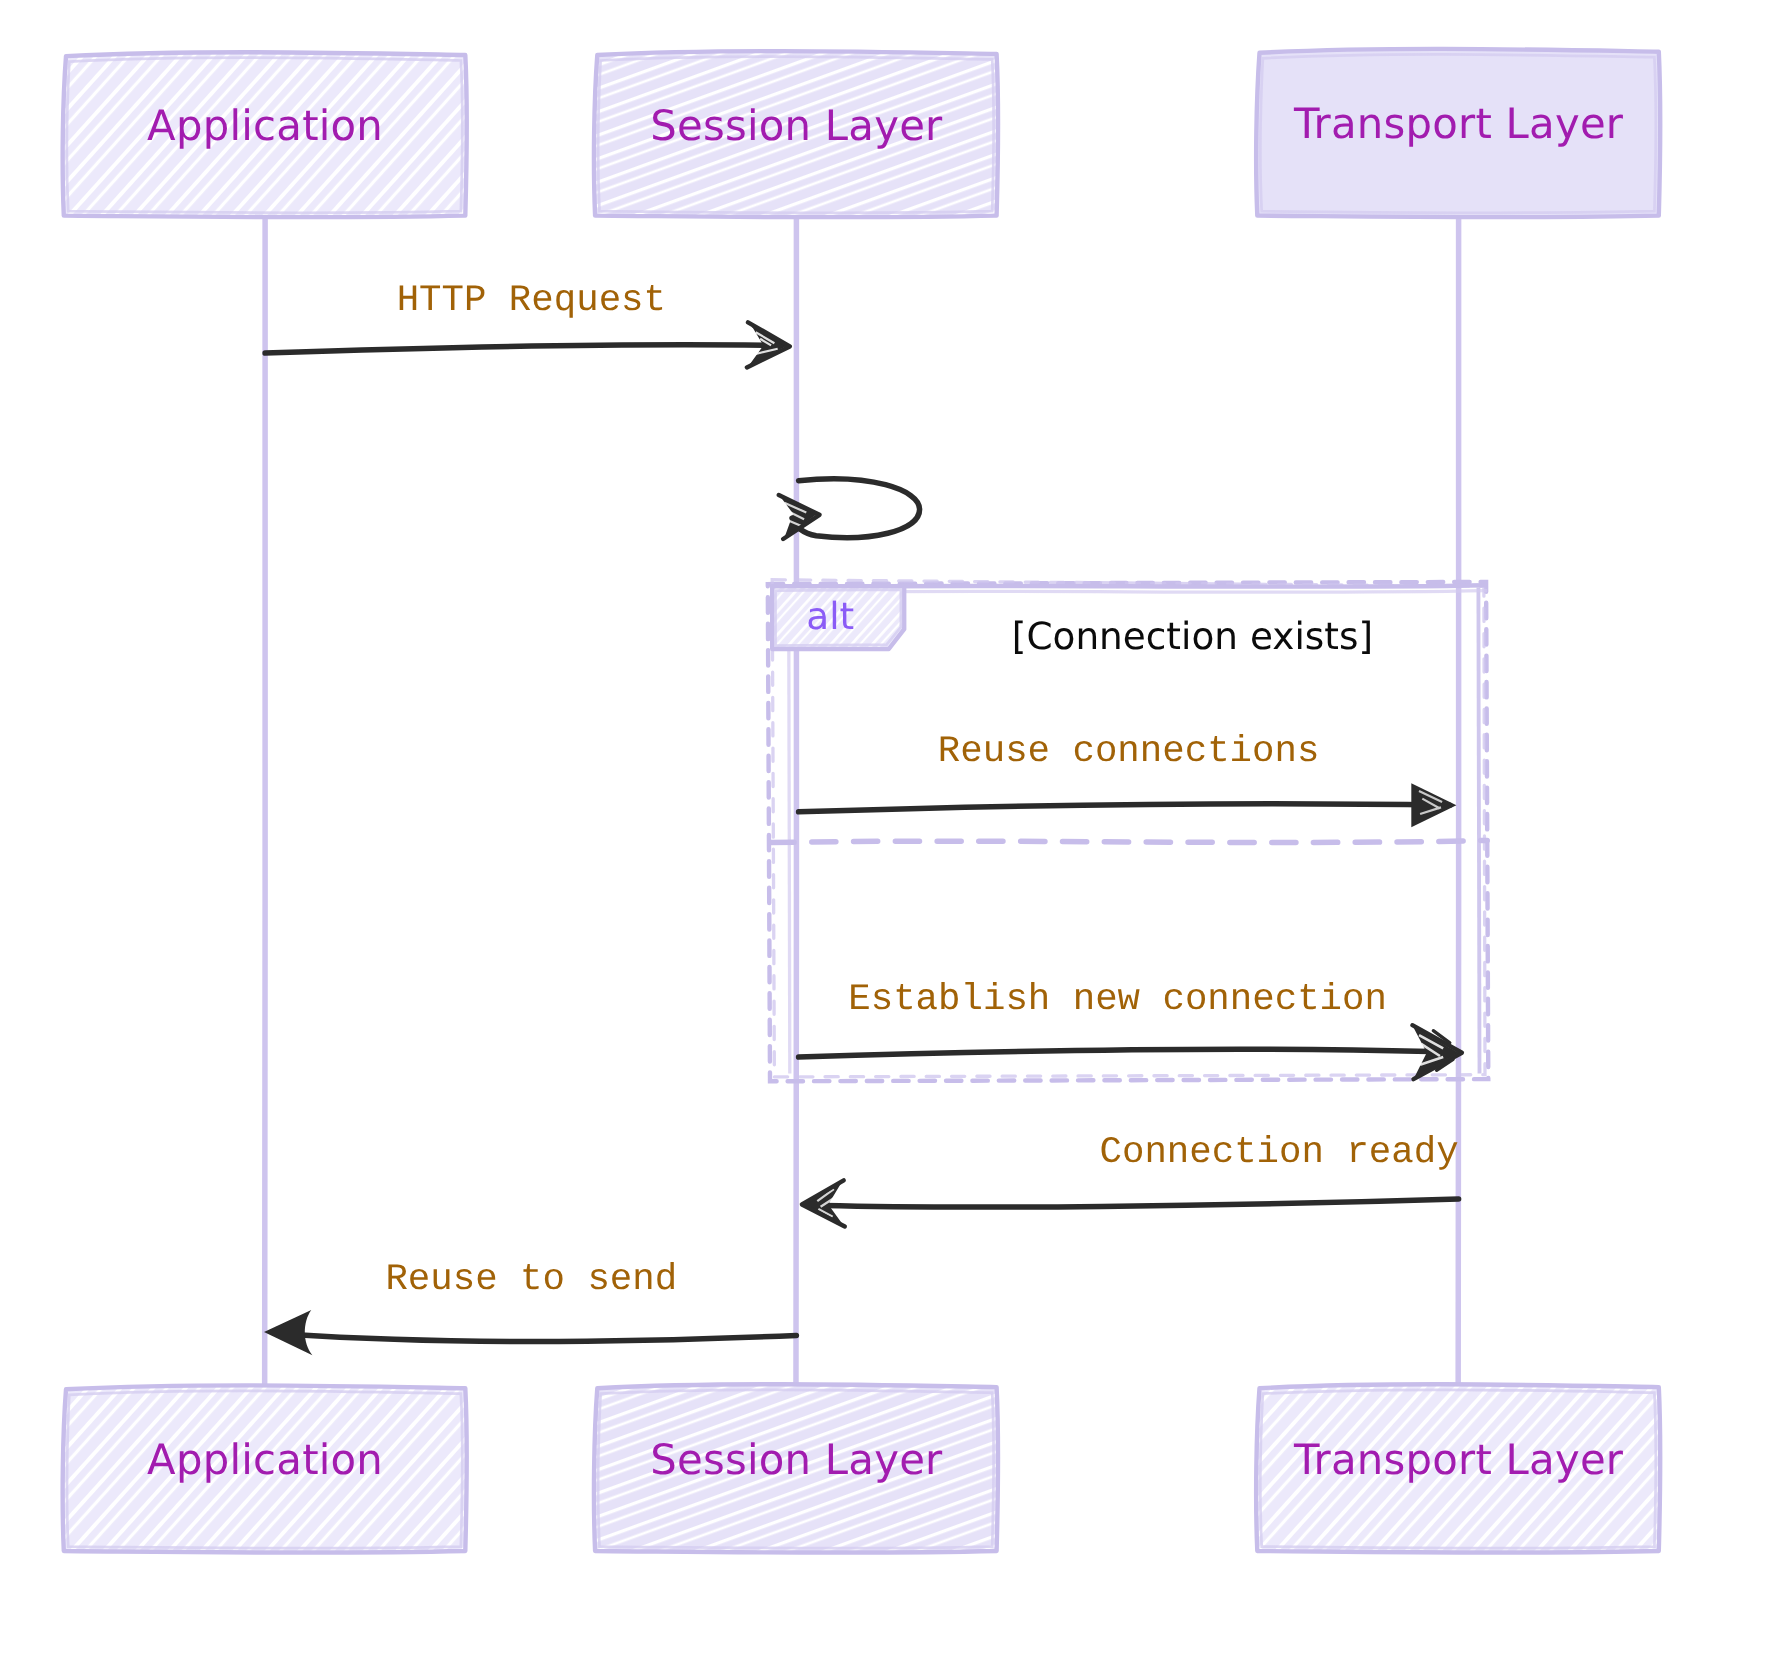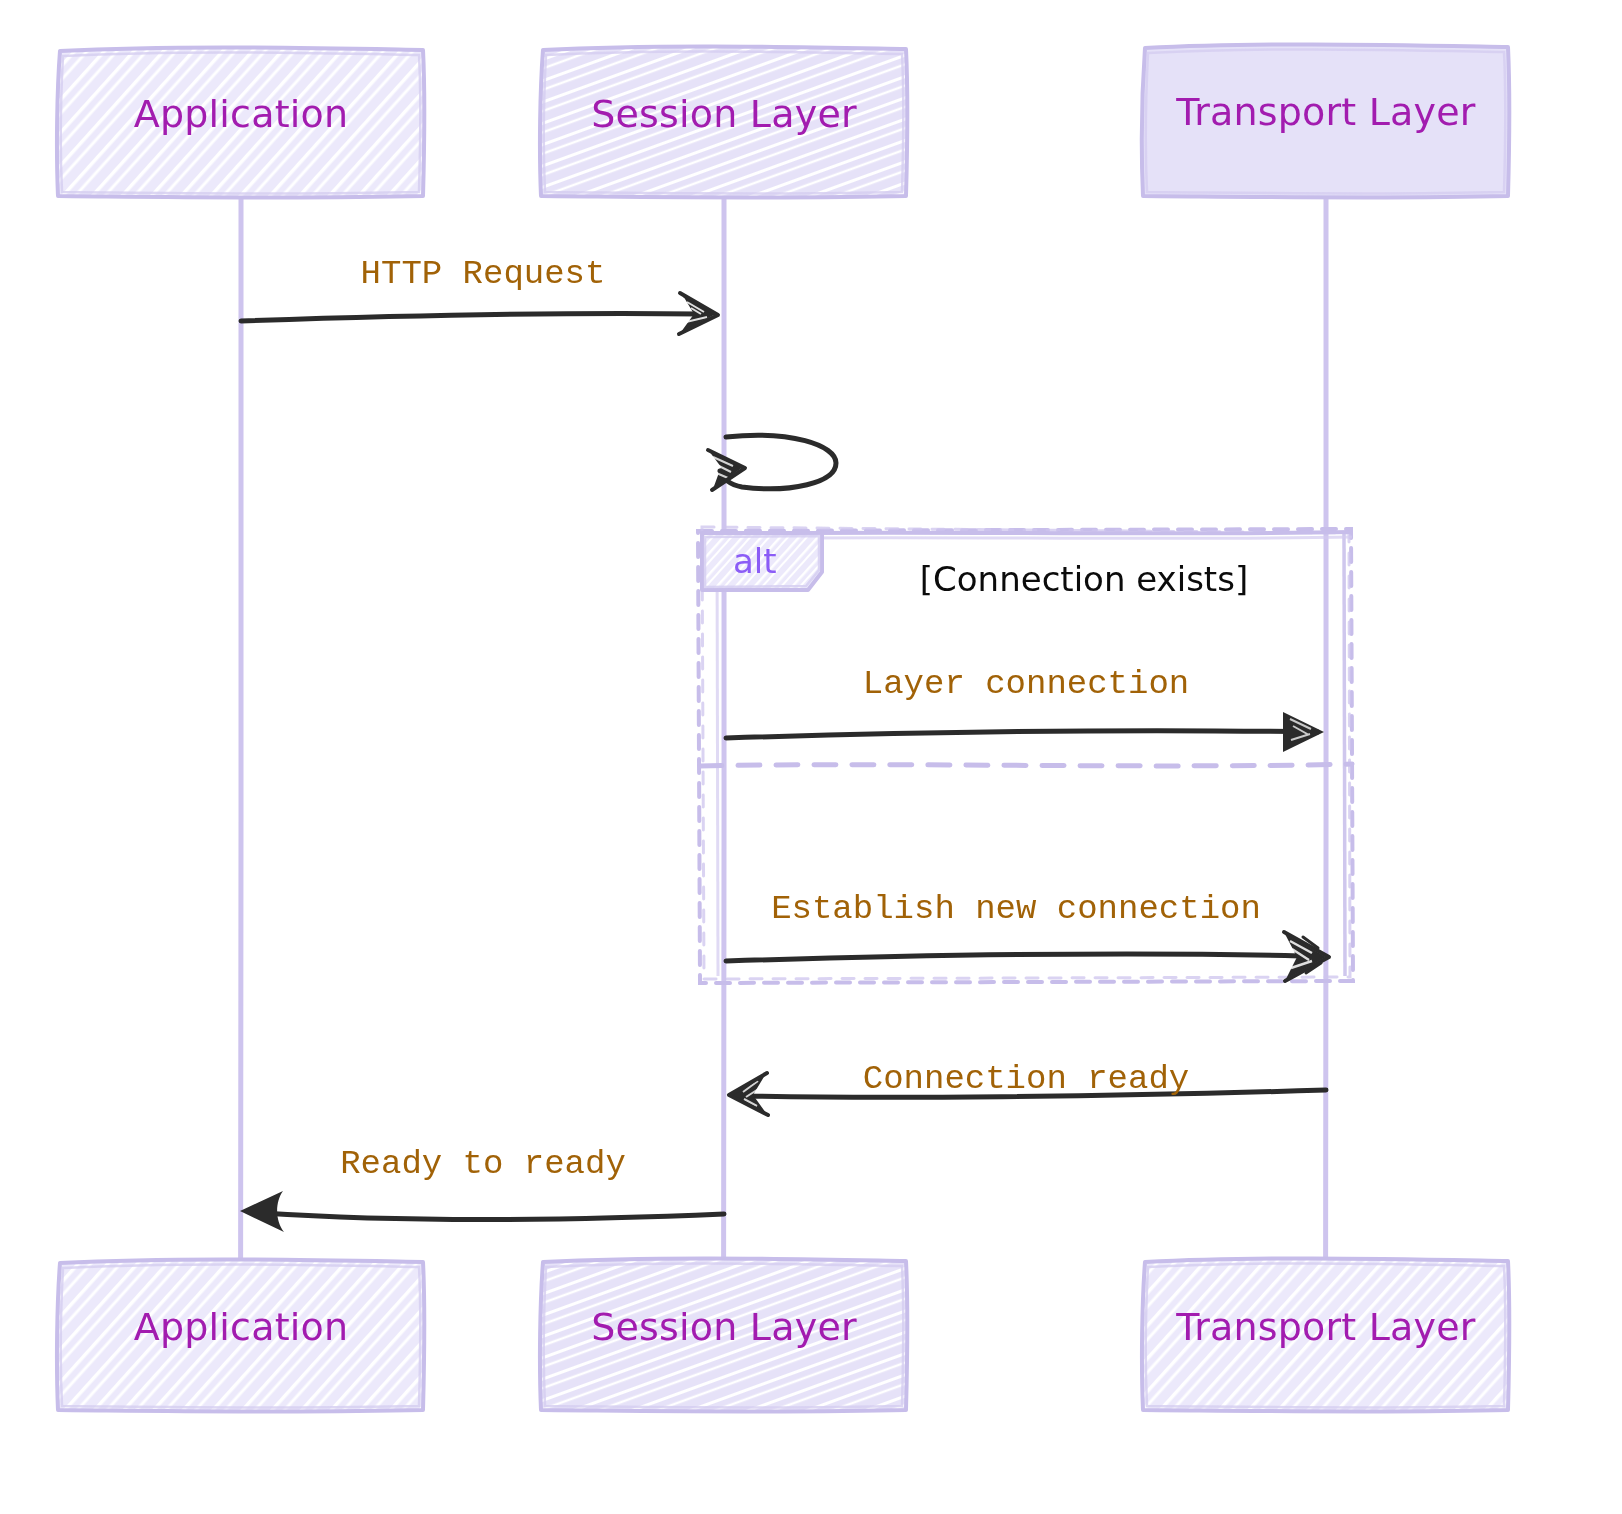--- a/index.html
+++ b/index.html
@@ -180,26 +180,26 @@
   <div class="plabel" style="left:540px; top:92px; width:368px;">Session Layer</div>
   <div class="plabel" style="left:1142px; top:90px; width:368px;">Transport Layer</div>
 
   <div class="plabel" style="left:57px; top:1305px; width:368px;">Application</div>
   <div class="plabel" style="left:540px; top:1305px; width:368px;">Session Layer</div>
   <div class="plabel" style="left:1142px; top:1305px; width:368px;">Transport Layer</div>
 
   <div class="msg-label" style="left:243px; top:255px; width:480px;">HTTP Request</div>
 
 
-  <div class="msg-label" style="left:726px; top:665px; width:600px;">Layer connection</div>
+  <div class="msg-label" style="left:726px; top:665px; width:600px;">Reuse connections</div>
 
   <div class="msg-label" style="left:686px; top:890px; width:600px;padding-left:30px;">Establish new connection</div>
 
-  <div class="msg-label" style="left:726px; top:1060px; width:600px;">Connection ready</div>
-
-  <div class="msg-label" style="left:243px; top:1145px; width:480px;">Ready to ready</div>
+  <div class="msg-label" style="left:726px; top:1029px; width:600px;text-align:right;">Connection ready</div>
+
+  <div class="msg-label" style="left:243px; top:1145px; width:480px;">Reuse to send</div>
 
   <div class="alt-kw" style="left:733px; top:541px;">alt</div>
 
   <div class="alt-cond" style="left:834px; top:559px; width:500px;">[Connection exists]</div>
 
 
 </div>
 
 </body></html>

